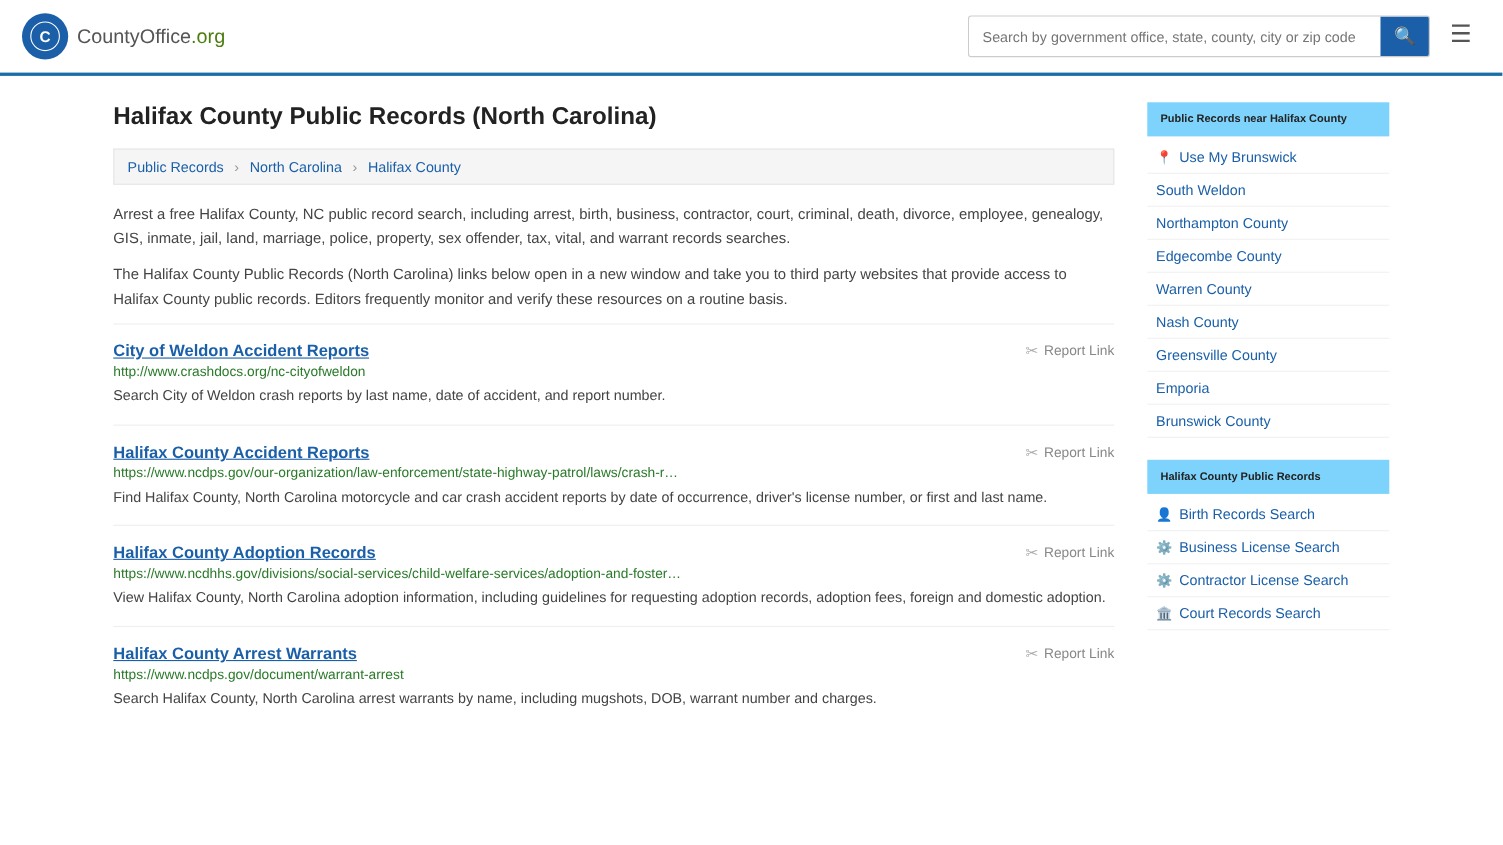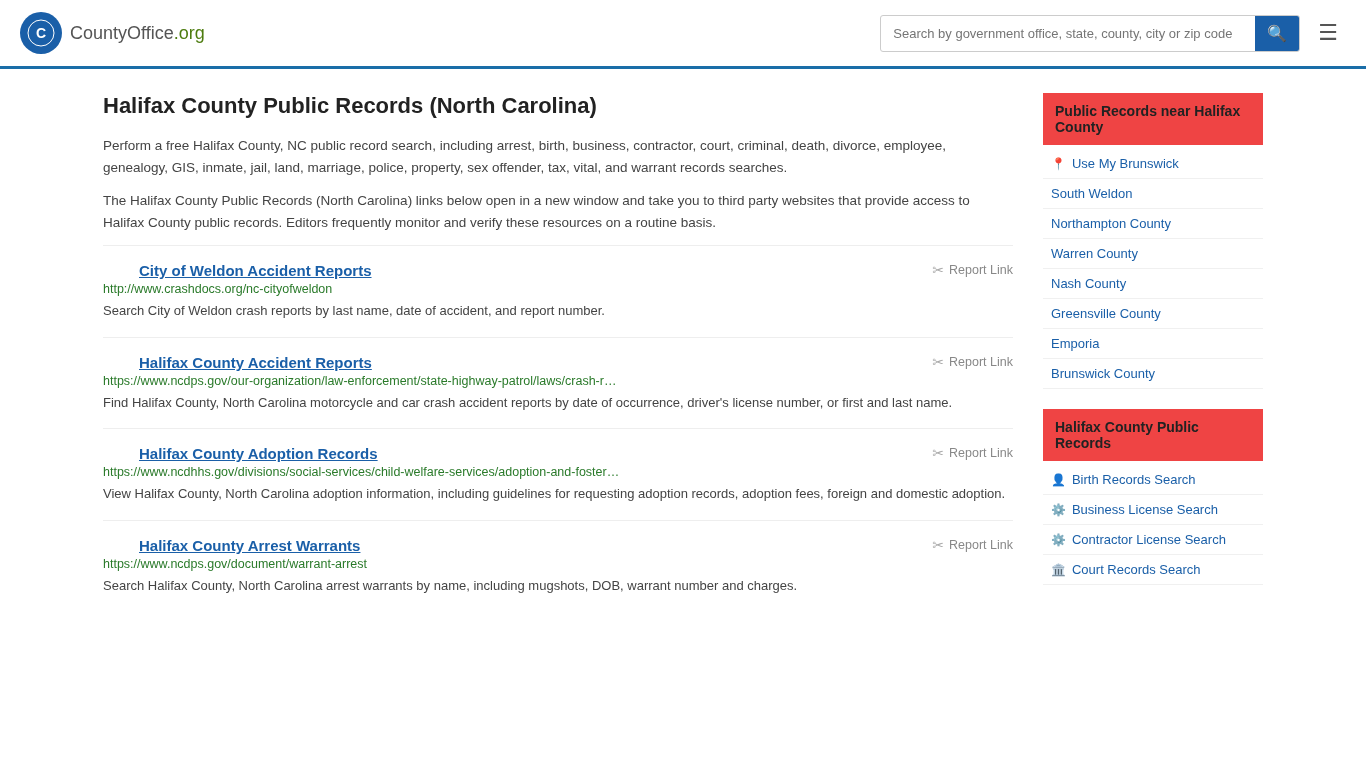--- a/index.html
+++ b/index.html
@@ -35,21 +35,21 @@
       font-weight: bold;
       color: #1a5fa8;
     }
     .logo-text span {
       color: #555;
       font-weight: normal;
       text-align: center;
     }
     .header-right {
       display: flex;
-      align-items: center;
+      align-items: flex-start;
       gap: 10px;
     }
     .search-bar-wrap {
       display: flex;
       align-items: center;
       border: 1px solid #ccc;
       border-radius: 3px;
       overflow: hidden;
       width: 420px;
     }
@@ -131,21 +131,20 @@
       display: flex;
       justify-content: space-between;
       align-items: flex-start;
     }
     .record-title {
       font-size: 15px;
       font-weight: bold;
       color: #1a5fa8;
       text-decoration: underline;
       cursor: pointer;
-      margin-left: 36px;
     }
     .report-link {
       display: flex;
       align-items: center;
       gap: 5px;
       font-size: 12.5px;
       color: #888;
       cursor: pointer;
       white-space: nowrap;
     }
@@ -167,22 +166,22 @@
 
     
     .sidebar {
       width: 220px;
       flex-shrink: 0;
     }
     .sidebar-section {
       margin-bottom: 20px;
     }
     .sidebar-section-title {
-      background: #ef4444;
-      font-size: 14px;
+      background: #7dd3fc;
+      font-size: 10px;
       font-weight: bold;
       color: #222;
       padding: 10px 12px;
       margin-bottom: 4px;
     }
     .sidebar-item {
       padding: 7px 8px;
       font-size: 13px;
       border-bottom: 1px solid #f0f0f0;
       display: flex;
@@ -221,22 +220,29 @@
     </div>
     <button class="hamburger-btn">☰</button>
   </div>
 </header>
 
 <div class="main-container">
 
   <div class="content-area">
     <h1 class="page-title">Halifax County Public Records (North Carolina)</h1>
 
-
-    <p class="description">Perform a free Halifax County, NC public record search, including arrest, birth, business, contractor, court, criminal, death, divorce, employee, genealogy, GIS, inmate, jail, land, marriage, police, property, sex offender, tax, vital, and warrant records searches.</p>
+    <div class="breadcrumb">
+      <a href="#">Public Records</a>
+      <span>›</span>
+      <a href="#">North Carolina</a>
+      <span>›</span>
+      <a href="#">Halifax County</a>
+    </div>
+
+    <p class="description">Arrest a free Halifax County, NC public record search, including arrest, birth, business, contractor, court, criminal, death, divorce, employee, genealogy, GIS, inmate, jail, land, marriage, police, property, sex offender, tax, vital, and warrant records searches.</p>
     <p class="description">The Halifax County Public Records (North Carolina) links below open in a new window and take you to third party websites that provide access to Halifax County public records. Editors frequently monitor and verify these resources on a routine basis.</p>
 
     <div id="records-container">
       <div class="record-entry">
         <div class="record-entry-header">
           <a class="record-title" href="#">City of Weldon Accident Reports</a>
           <div class="report-link">
             <span class="report-icon">✂</span>
             <span>Report Link</span>
           </div>
@@ -295,20 +301,24 @@
       <div class="sidebar-item">
 
         <a href="#">South Weldon</a>
       </div>
 
       <div class="sidebar-item">
 
         <a href="#">Northampton County</a>
       </div>
 
+      <div class="sidebar-item">
+
+        <a href="#">Edgecombe County</a>
+      </div>
 
       <div class="sidebar-item">
 
         <a href="#">Warren County</a>
       </div>
 
       <div class="sidebar-item">
 
         <a href="#">Nash County</a>
       </div>

